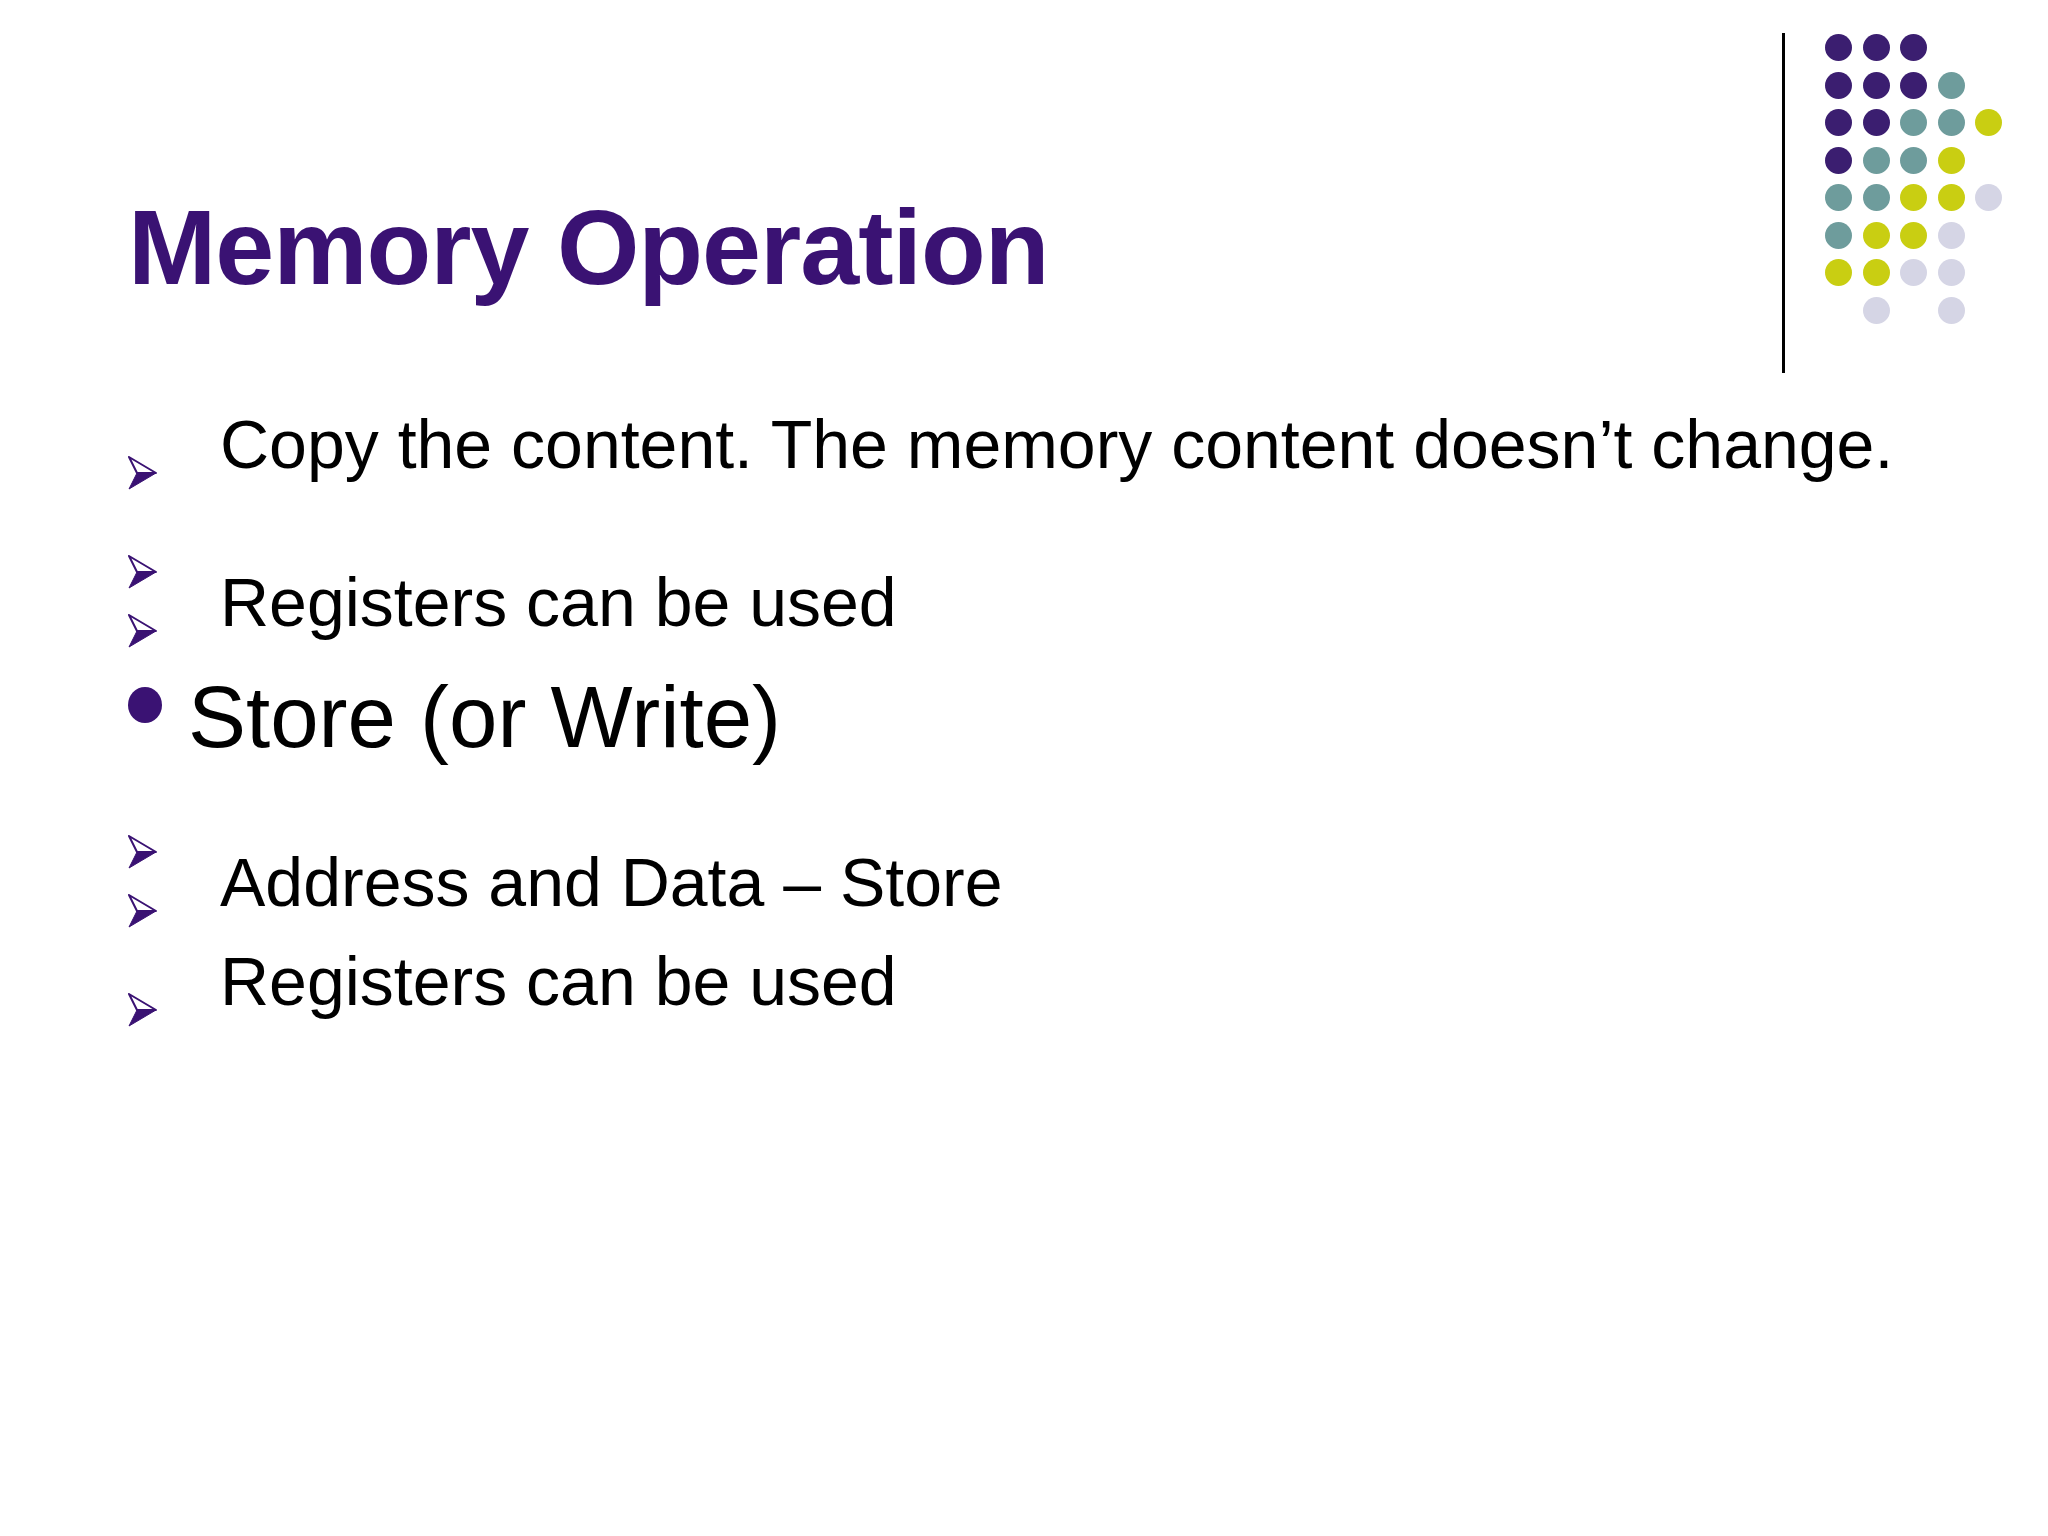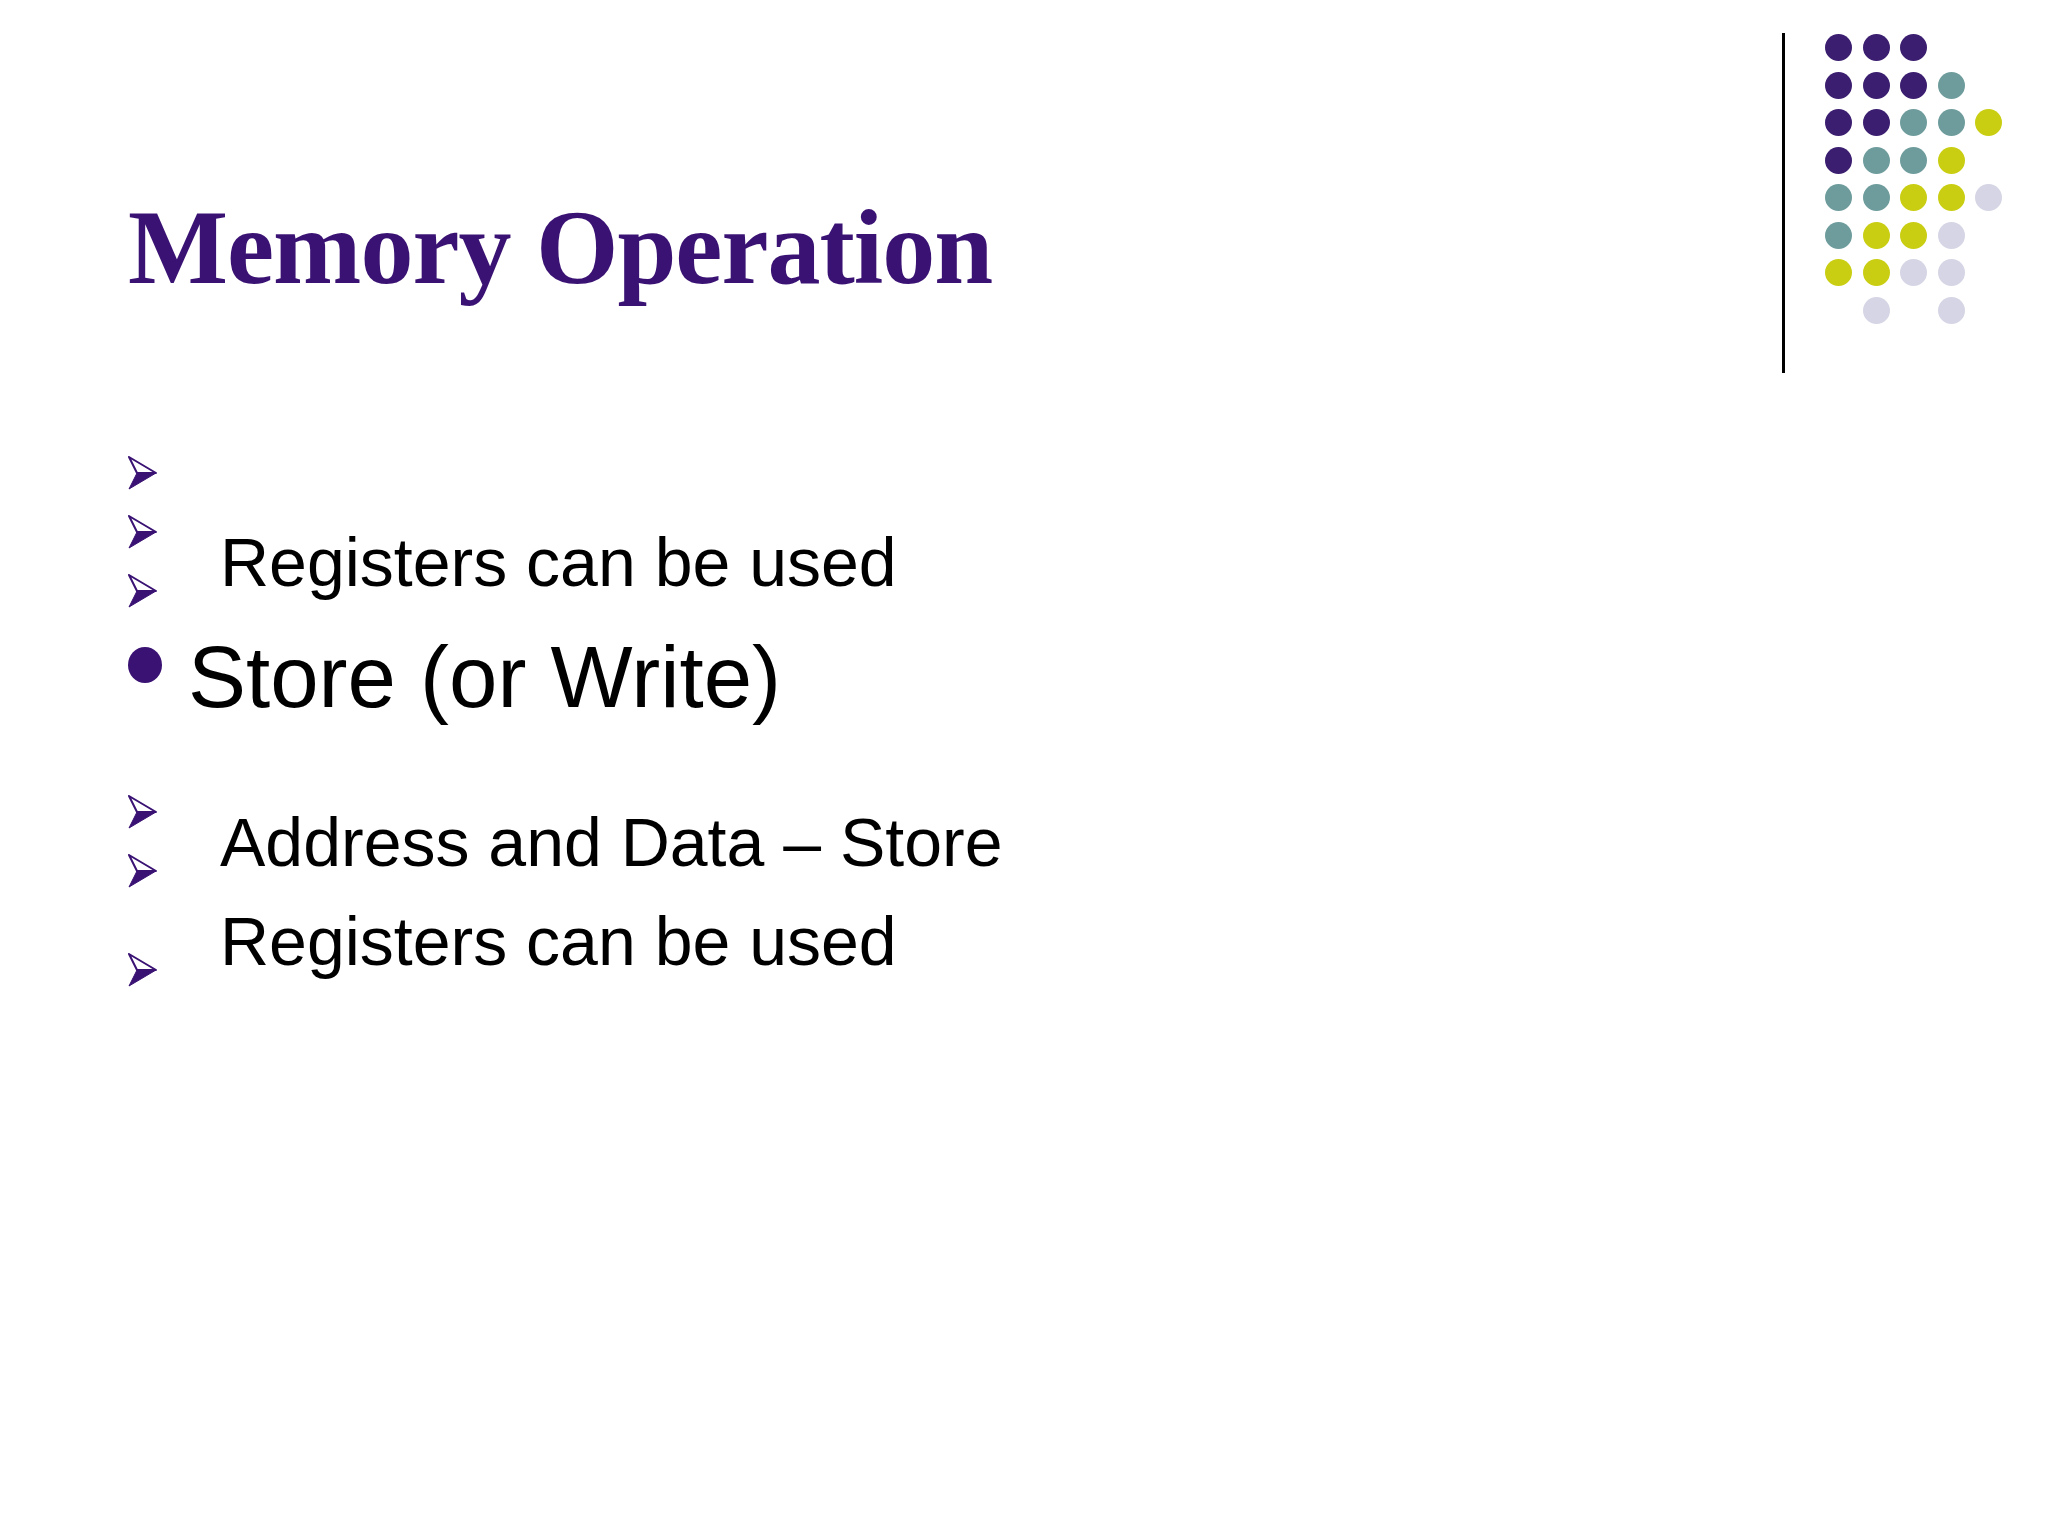--- a/index.html
+++ b/index.html
@@ -17,21 +17,20 @@
     position: absolute;
     left: 128px;
     top: 184px;
     margin: 0;
     font-size: 106px;
     font-weight: 700;
     line-height: 1.2;
     color: #3A1273;
     letter-spacing: -1px;
     white-space: nowrap;
-    font-family: Liberation Serif, serif;
   }
 
   
   .vline {
     position: absolute;
     left: 1782px;
     top: 33px;
     width: 3px;
     height: 340px;
     background: #000000;
@@ -204,20 +203,21 @@
 
 
     <div class="l2-group">
       <div class="l2">
         <span class="arrow-bullet">
           <svg width="34" height="36" viewBox="0 0 34 36">
             <polygon points="4,2 31,18 12,18" fill="#ffffff" stroke="#3A1273" stroke-width="2" stroke-linejoin="round"></polygon>
             <polygon points="12,18 31,18 4,34" fill="#3A1273" stroke="#3A1273" stroke-width="1" stroke-linejoin="round"></polygon>
           </svg>
         </span>
+        <span class="l2-text">Copy the content. The memory content doesn’t change.</span>
       </div>
       <div class="l2">
         <span class="arrow-bullet">
           <svg width="34" height="36" viewBox="0 0 34 36">
             <polygon points="4,2 31,18 12,18" fill="#ffffff" stroke="#3A1273" stroke-width="2" stroke-linejoin="round"></polygon>
             <polygon points="12,18 31,18 4,34" fill="#3A1273" stroke="#3A1273" stroke-width="1" stroke-linejoin="round"></polygon>
           </svg>
         </span>
       </div>
       <div class="l2">

